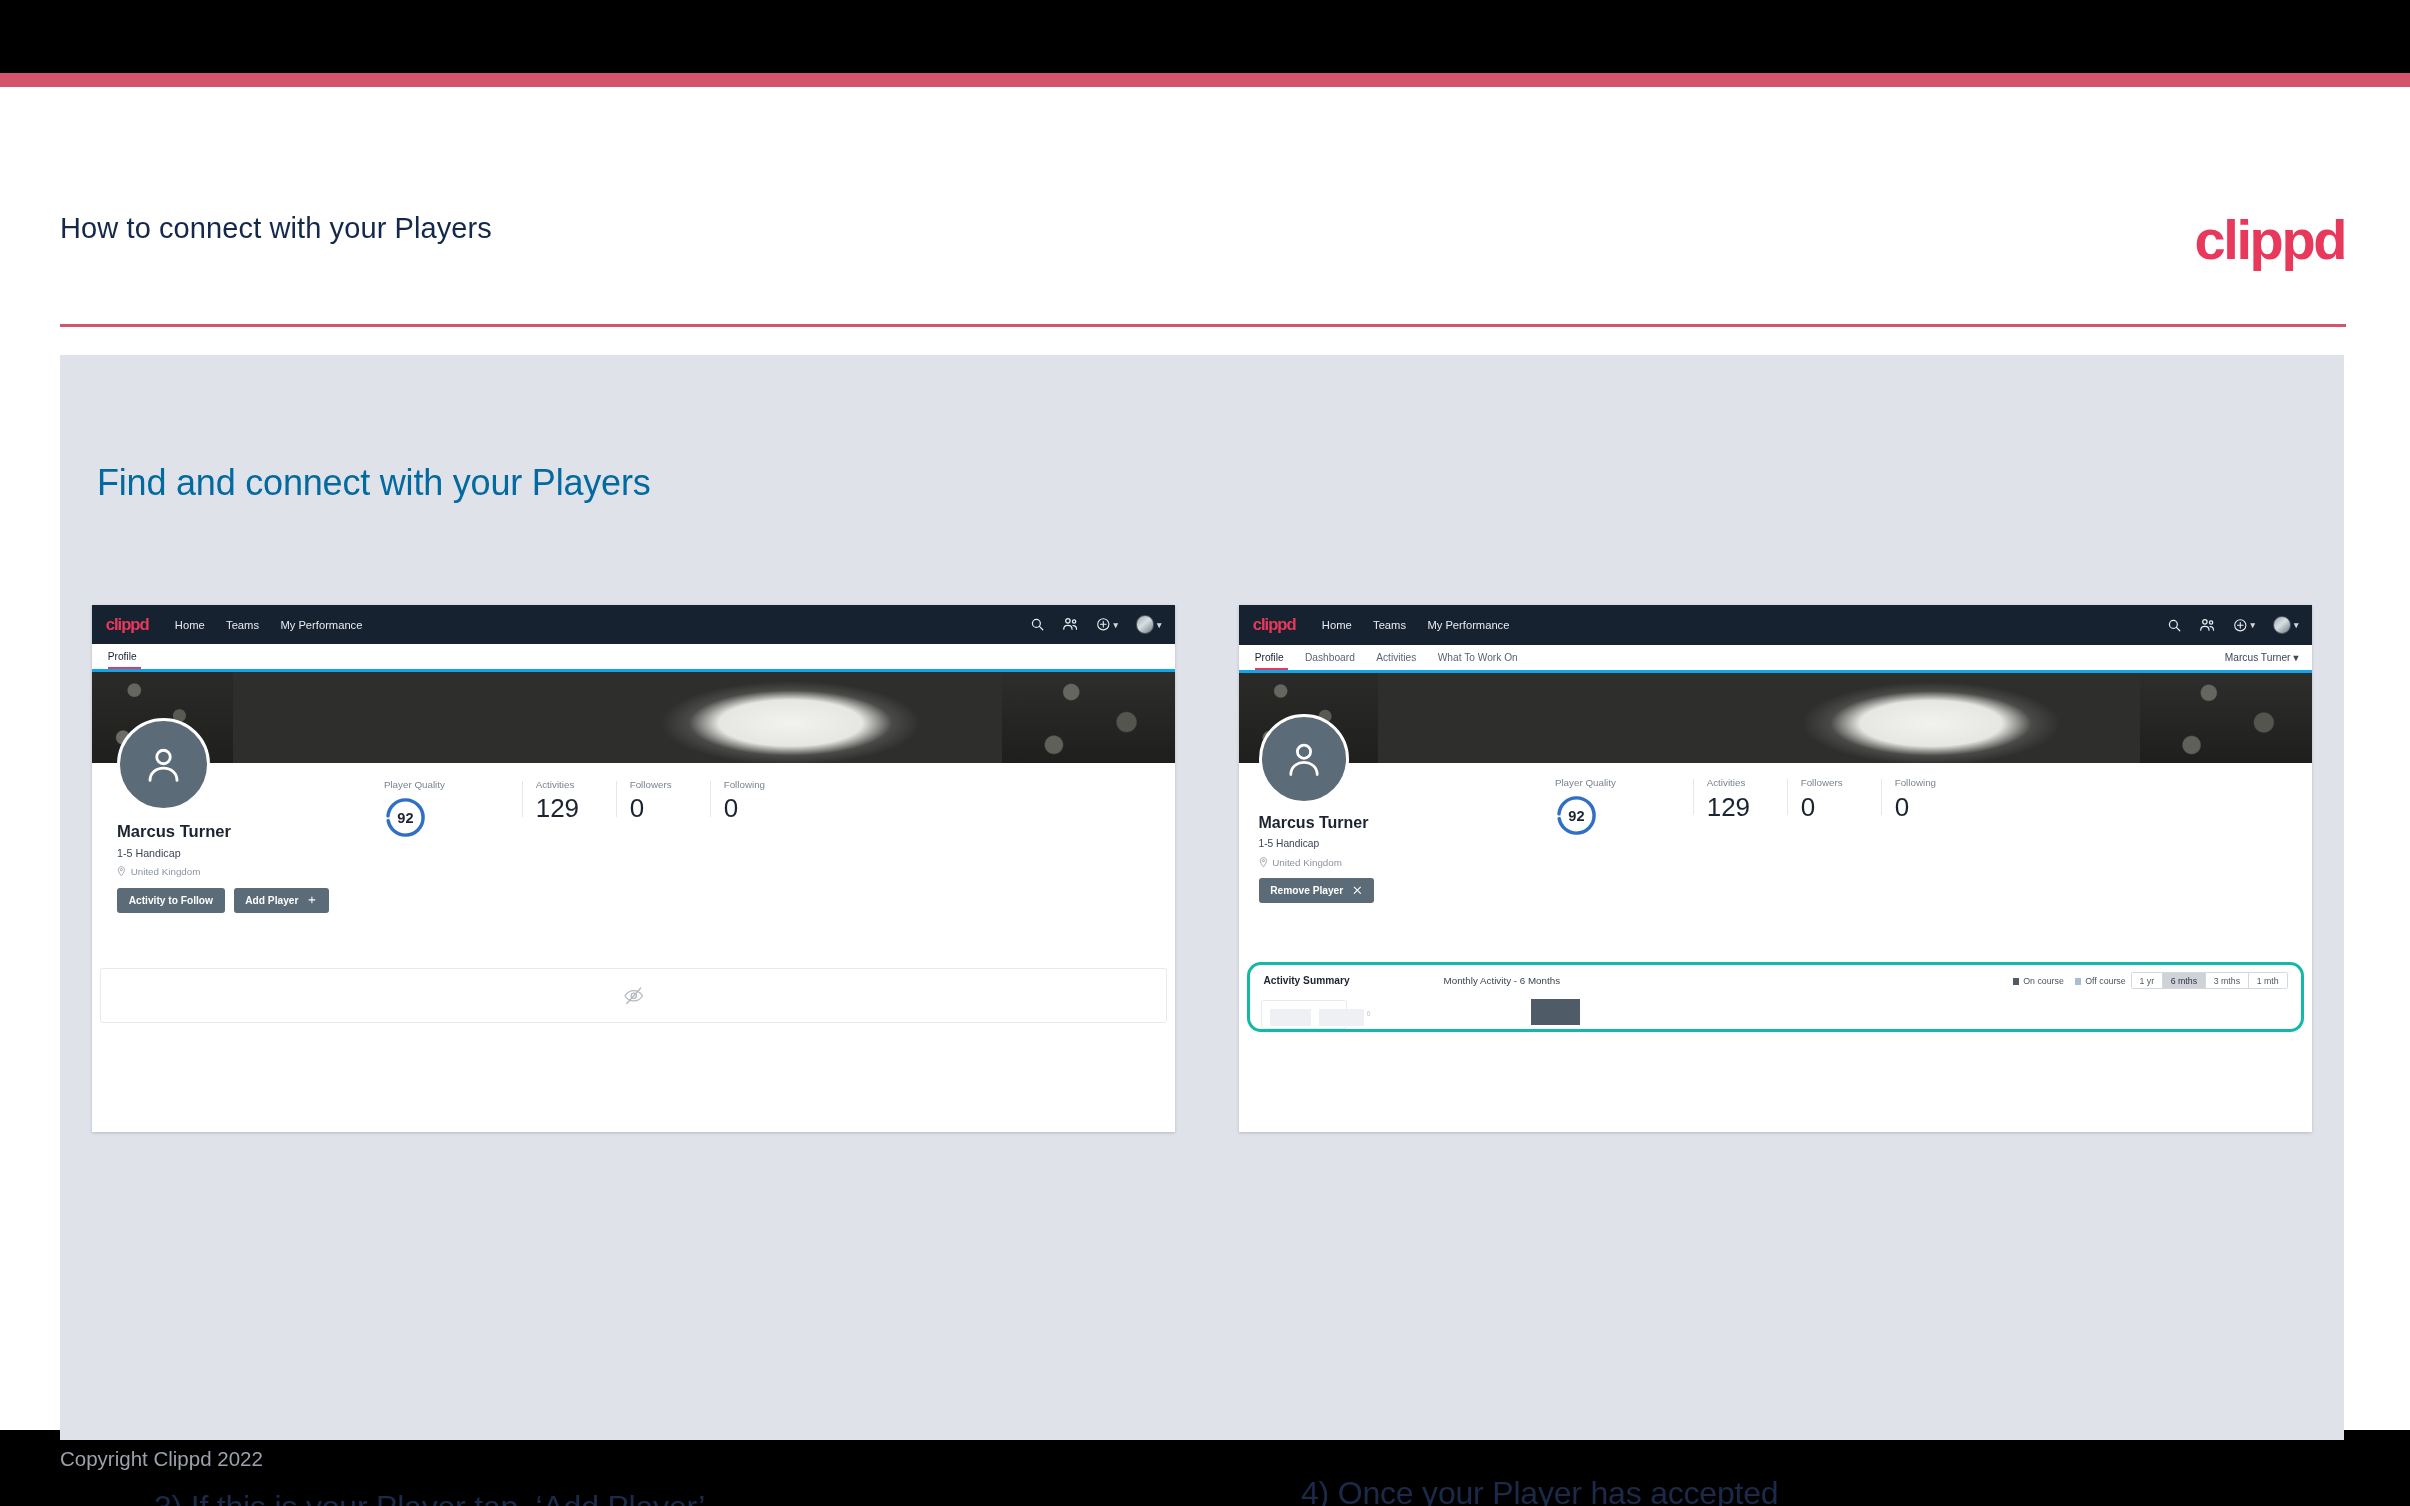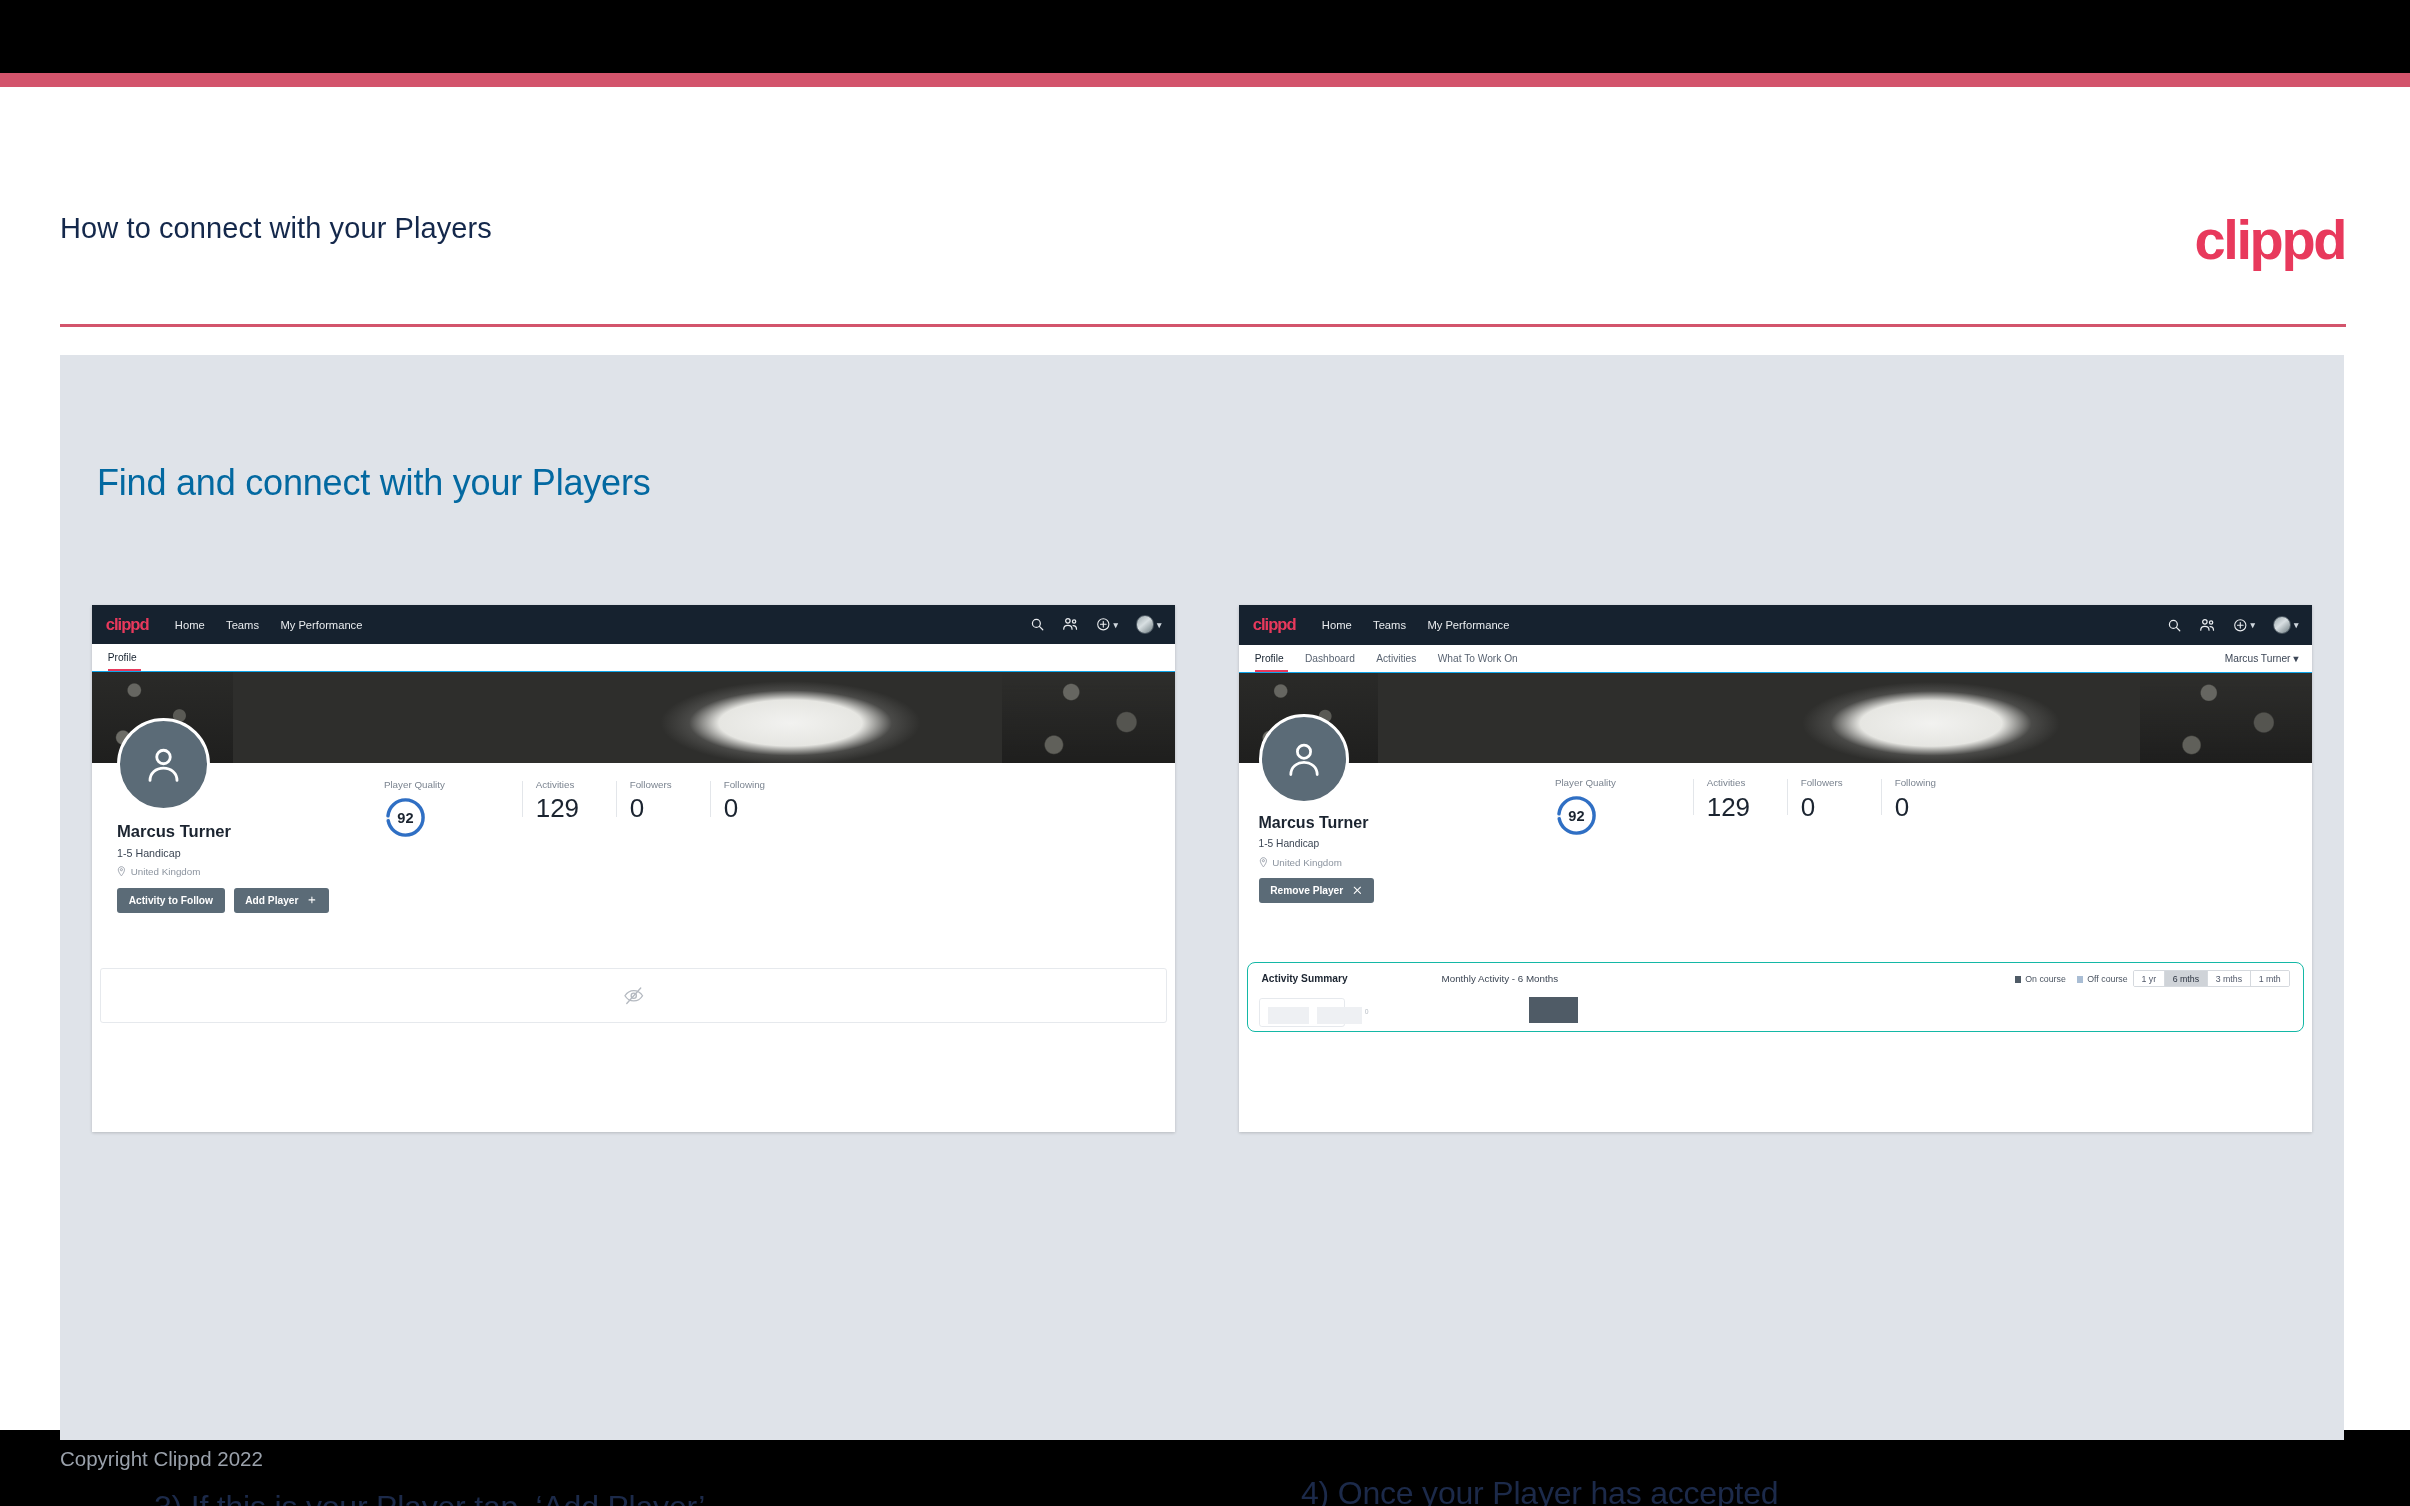--- a/index.html
+++ b/index.html
@@ -75,21 +75,21 @@
   .ic-wrap { display:flex; align-items:center; }
   .avatar-sm {
     width:18.5px; height:18.5px; border-radius:50%;
     background:linear-gradient(140deg,#9aa7ab 0%,#d8dfe2 45%,#6d7b80 100%);
     border:1px solid #4a5660;
   }
 
   
   .tabbar {
     position:relative; height:28px; background:#fff;
-    border-bottom:1px solid #0ea5e9;
+    border-bottom:3px solid #0ea5e9;
     display:flex; align-items:center; padding:0 13.7px;
   }
   .tab { color:#5a6472; padding:0 10.7px; height:100%; display:flex; align-items:center; position:relative; }
   .tab:first-child { padding-left:2px; }
   .tab.active { color:#16222f; }
   .tab.active::after {
     content:""; position:absolute; left:2px; right:5.9px; bottom:0; height:2px; background:#e8395c;
   }
   .tab-right { margin-left:auto; color:#3c4656; display:flex; align-items:center; }
 
@@ -152,21 +152,21 @@
   .ring span { font-weight:700; color:#1b2430; position:relative; }
 
   
   .hidden-card {
     position:absolute; background:#fff; border:1px solid #e6e9ed; border-radius:2.9px;
     display:flex; align-items:center; justify-content:center;
   }
 
   
   .actsum {
-    position:absolute; background:#fff; border:1px solid #14b8a6; border-radius:8px;
+    position:absolute; background:#fff; border:3px solid #14b8a6; border-radius:14px;
     overflow:hidden;
   }
   .actsum-head { display:flex; align-items:center; height:31px; padding:0 13.7px; }
   .as-title { color:#1b2430; font-weight:600; }
   .as-sub   { color:#3b4553; margin-left:94px; }
   .as-right { margin-left:auto; display:flex; align-items:center; gap:5px; }
   .legend { display:flex; align-items:center; gap:10.7px; color:#4a5461; }
   .legend i { width:6.8px; height:6.8px; display:inline-block; margin-right:3.9px; vertical-align:middle; }
   .seg { display:flex; border:1px solid #d5d9de; border-radius:2px; overflow:hidden; }
   .seg span { padding:2.9px 7.8px; color:#51596a; background:#fff; border-right:1px solid #d5d9de; }

